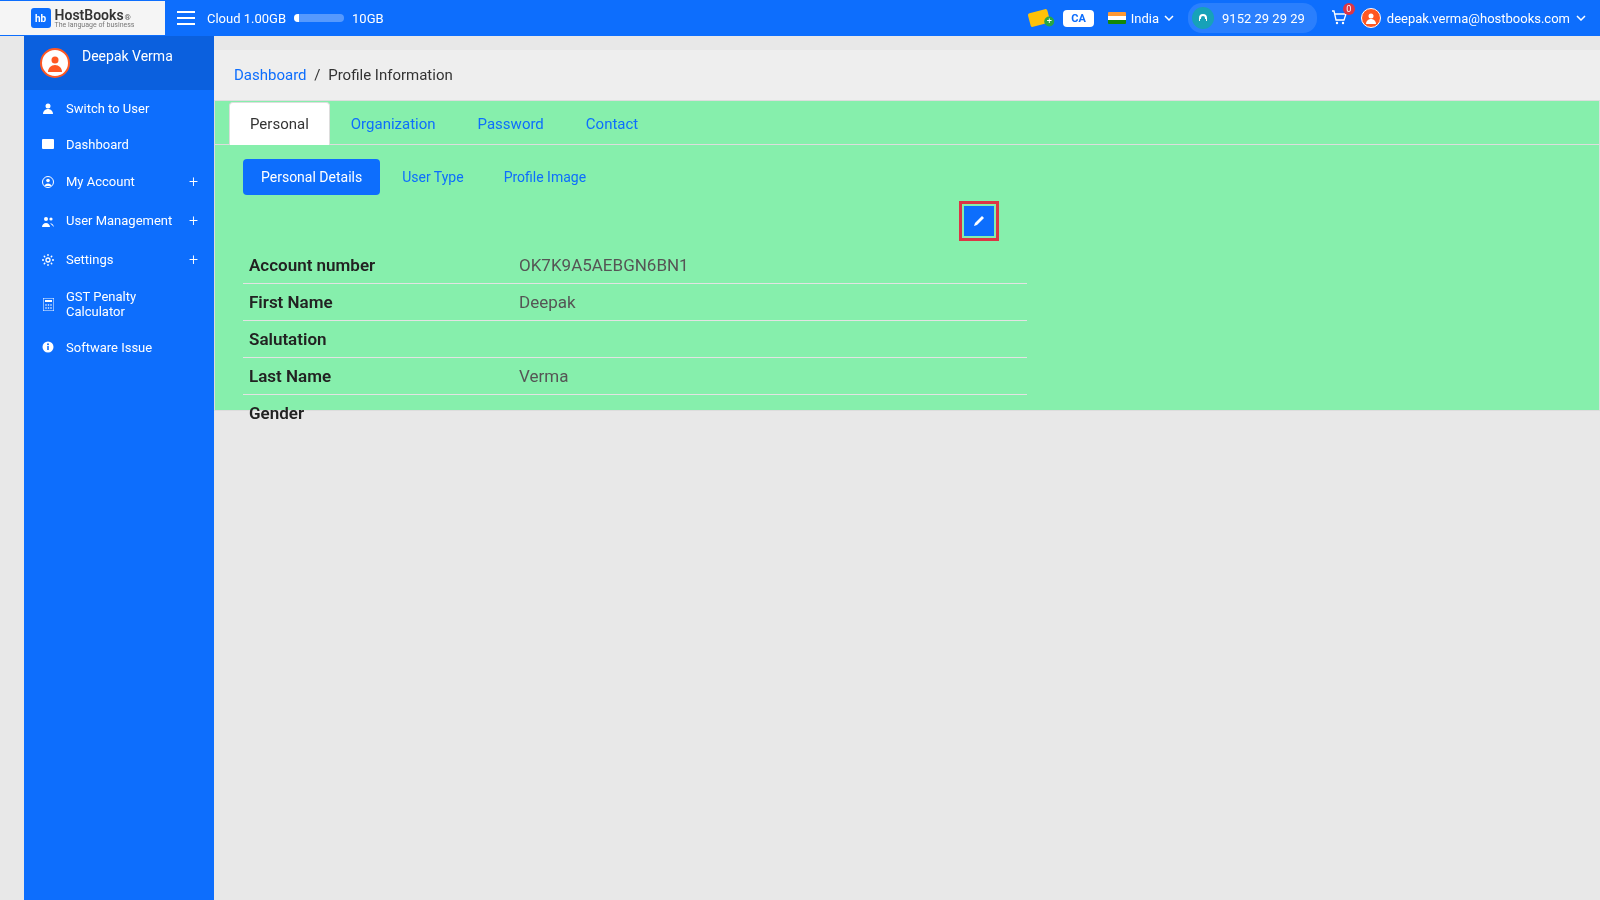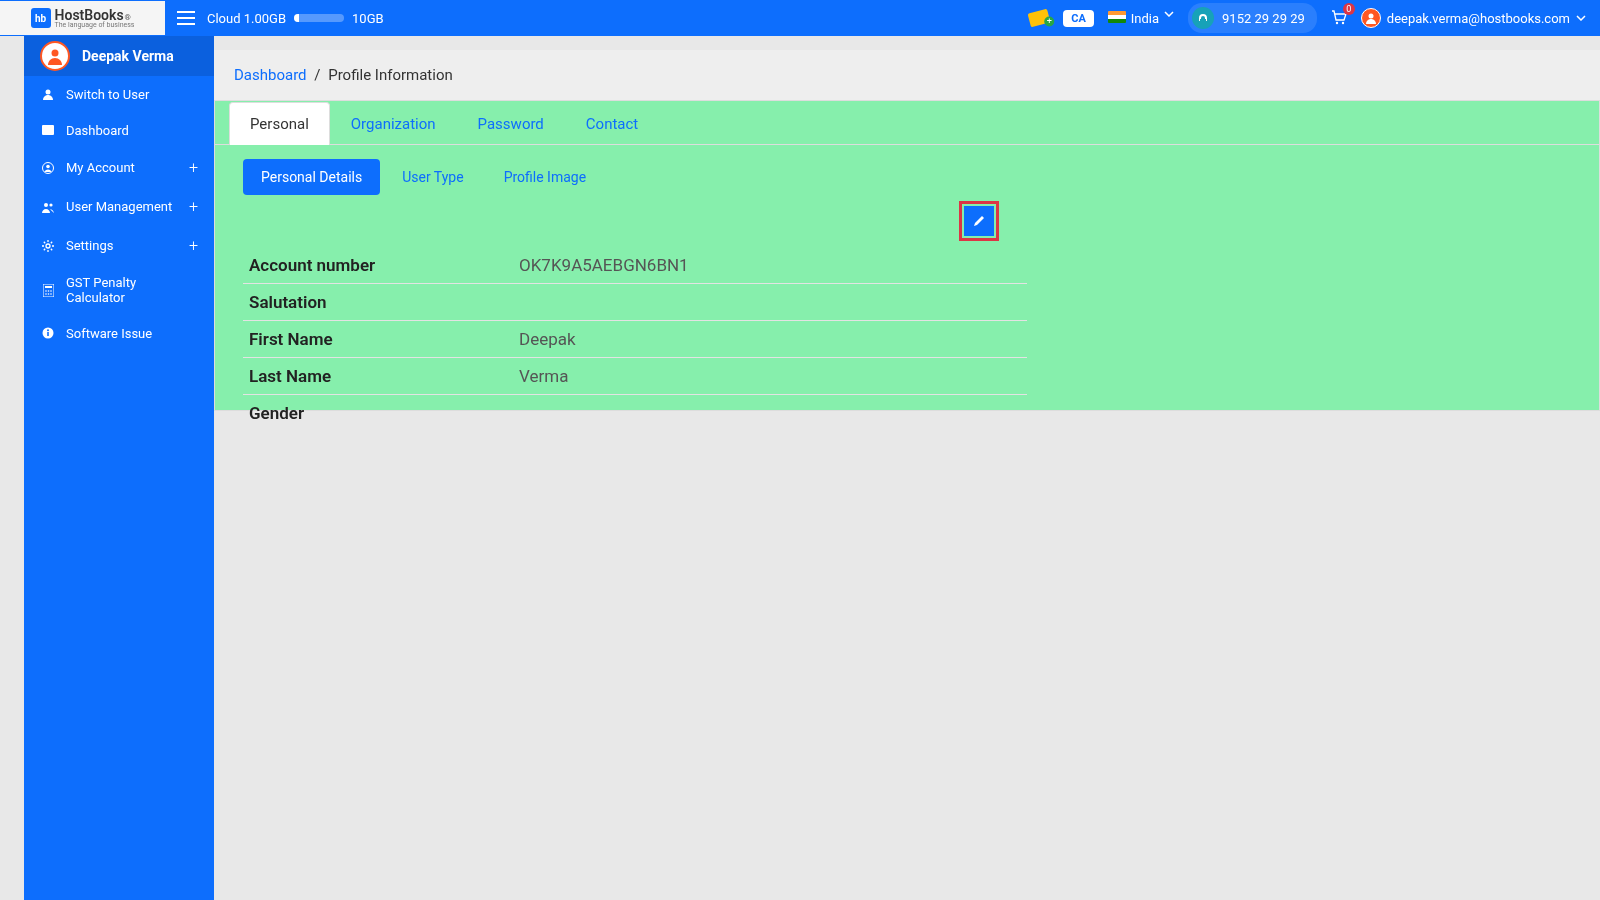--- a/index.html
+++ b/index.html
@@ -13,31 +13,31 @@
 .ham { margin: 0 12px; cursor: pointer; }
 .cloud-prog { display: flex; align-items: center; gap: 8px; }
 .prog-bar { width: 50px; height: 8px; background: rgba(255,255,255,0.3); border-radius: 4px; position: relative; overflow: hidden; }
 .prog-fill { height: 100%; background: #fff; width: 10%; }
 .top-spacer { flex: 1; }
 .top-right { display: flex; align-items: center; gap: 14px; padding-right: 14px; }
 .ticket-icon { width: 20px; height: 14px; background: #ffc107; transform: rotate(-15deg); border-radius: 2px; position: relative; }
 .ticket-plus { position: absolute; bottom: -4px; right: -4px; width: 10px; height: 10px; background: #28a745; border-radius: 50%; color: #fff; font-size: 9px; display: flex; align-items: center; justify-content: center; transform: rotate(15deg); }
 .ca-badge { background: #fff; color: #0d6efd; font-weight: bold; font-size: 11px; padding: 2px 8px; border-radius: 4px; }
 .flag { width: 18px; height: 12px; background: linear-gradient(#ff9933 33%, #fff 33% 66%, #138808 66%); border-radius: 1px; }
-.country { display: flex; align-items: flex-start; gap: 5px; cursor: pointer; }
+.country { display: flex; align-items: center; gap: 5px; cursor: pointer; }
 .phone-wrap { display: flex; align-items: center; gap: 8px; background: rgba(255,255,255,0.12); padding: 4px 12px 4px 4px; border-radius: 14px; }
 .phone-circ { width: 22px; height: 22px; background: #17a2b8; border-radius: 50%; display: flex; align-items: center; justify-content: center; }
 .cart-wrap { position: relative; cursor: pointer; }
 .cart-badge { position: absolute; top: -7px; right: -8px; background: #dc3545; color: #fff; font-size: 9px; min-width: 12px; height: 12px; border-radius: 6px; display: flex; align-items: center; justify-content: center; padding: 0 3px; }
 .user-wrap { display: flex; align-items: center; gap: 6px; cursor: pointer; }
 .avatar-sm { width: 20px; height: 20px; border-radius: 50%; background: #ff5722; border: 1px solid #fff; display: flex; align-items: center; justify-content: center; }
 
 .layout { display: flex; height: calc(900px - 36px); }
 .sidebar { width: 190px; background: #0d6efd; color: #fff; margin-left: 24px; flex-shrink: 0; }
-.side-user { display: flex; align-items: center; gap: 12px; padding: 5px 16px; background: rgba(0,0,0,0.12); font-weight: bold; }
+.side-user { display: flex; gap: 12px; padding: 12px 16px; background: rgba(0,0,0,0.12); }
 .side-avatar { width: 30px; height: 30px; border-radius: 50%; background: #fff; border: 2px solid #ff5722; display: flex; align-items: center; justify-content: center; }
 .side-user-name { font-size: 14px; }
 .side-item { display: flex; align-items: center; padding: 10px 16px; font-size: 13px; cursor: pointer; }
 .side-ico { width: 16px; height: 16px; margin-right: 10px; display: flex; align-items: center; justify-content: center; flex-shrink: 0; }
 .side-plus { margin-left: auto; font-size: 16px; font-weight: 300; }
 
 .content-wrap { flex: 1; display: flex; flex-direction: column; overflow: hidden; }
 .breadcrumb { padding: 16px 20px; font-size: 15px; color: #333; background: #eee; border-bottom: 1px solid #ddd; margin-top: 14px; }
 .breadcrumb a { color: #0d6efd; text-decoration: none; }
 .bc-sep { color: #333; margin: 0 4px; }
@@ -249,28 +249,28 @@
                   <path d="M2 12l1-3 7-7 2 2-7 7-3 1z" fill="#fff"></path>
                 </svg>
             </div>
           </div>
         </div>
         <div class="drow">
           <div class="dlabel">Account number</div>
           <div class="dval">OK7K9A5AEBGN6BN1</div>
         </div>
         <div class="drow">
+          <div class="dlabel">First Name</div>
+          <div class="dval">Deepak</div>
+        </div>
+        <div class="drow">
           <div class="dlabel">Salutation</div>
           <div class="dval"></div>
         </div>
         <div class="drow">
-          <div class="dlabel">First Name</div>
-          <div class="dval">Deepak</div>
-        </div>
-        <div class="drow">
           <div class="dlabel">Last Name</div>
           <div class="dval">Verma</div>
         </div>
         <div class="drow">
           <div class="dlabel">Gender</div>
           <div class="dval"></div>
         </div>
       </div>
     </div>
   </div>

